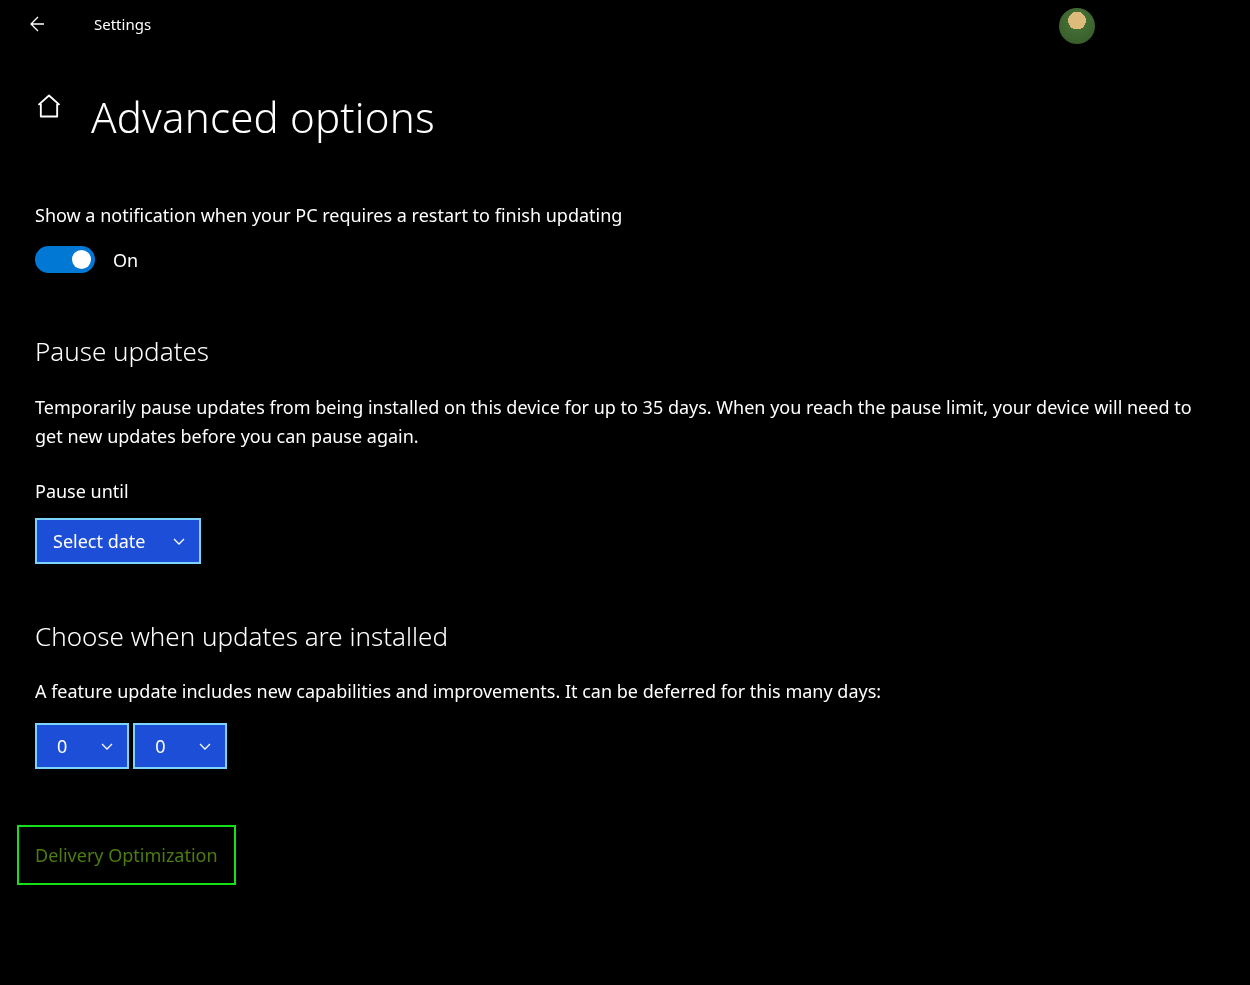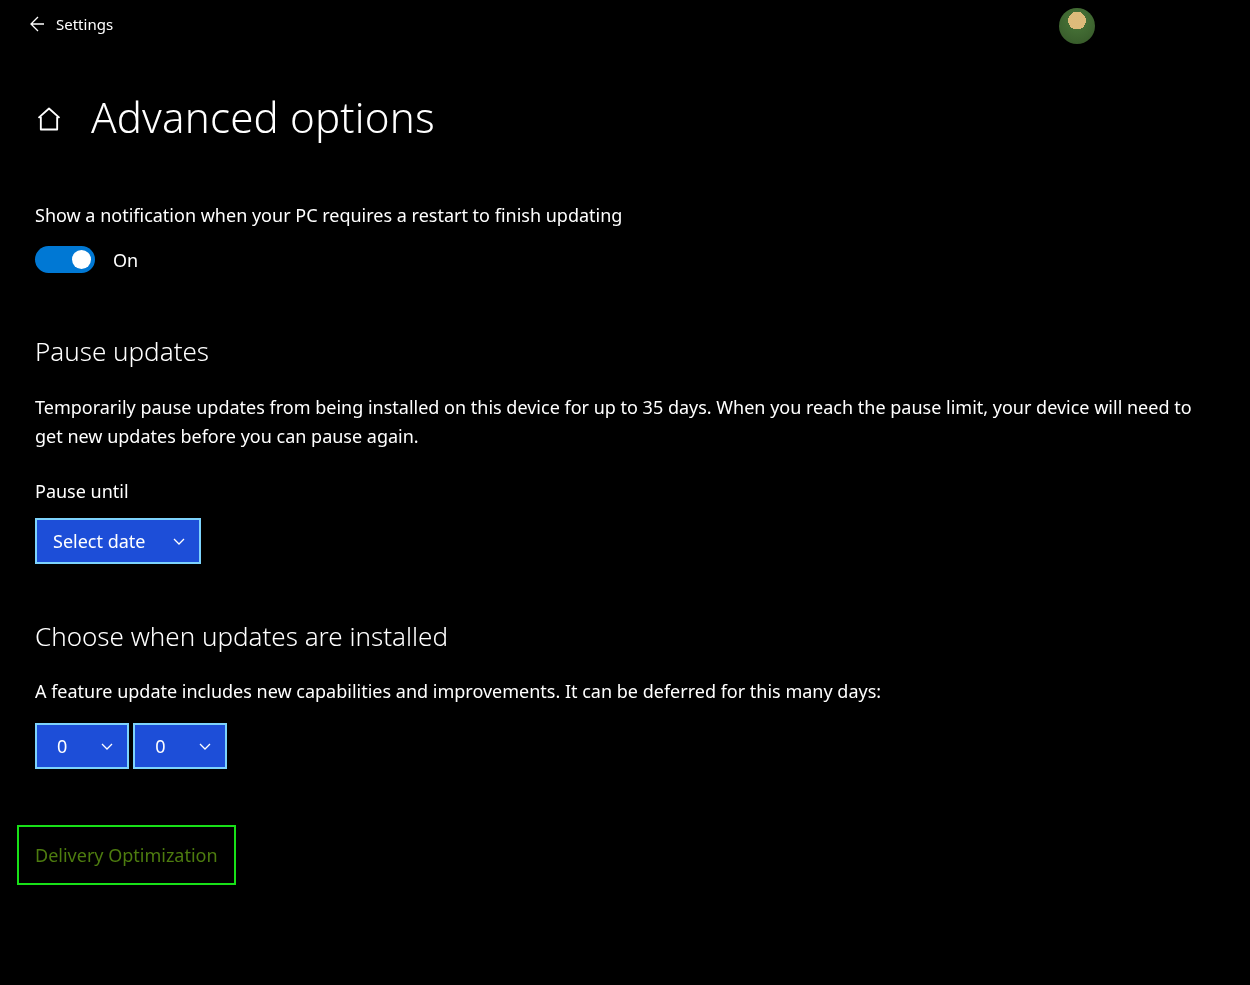--- a/index.html
+++ b/index.html
@@ -22,37 +22,38 @@
   .back-btn {
     width: 40px;
     height: 40px;
     display: flex;
     align-items: center;
     justify-content: center;
     cursor: pointer;
   }
   .app-title {
     font-size: 15px;
+    margin-left: 38px;
   }
   .avatar {
     position: absolute;
     right: 155px;
     top: 8px;
     width: 36px;
     height: 36px;
     border-radius: 50%;
     background: radial-gradient(circle at 50% 35%, #f6d088 0%, #f6d088 30%, #4b7a3a 30%, #3a5f2c 100%);
     opacity: 0.9;
   }
   .content {
     padding: 40px 35px 0 35px;
   }
   .page-header {
     display: flex;
-    align-items: center;
+    align-items: flex-start;
     gap: 28px;
     margin-bottom: 58px;
   }
   .home-btn {
     display: flex;
     align-items: center;
     justify-content: center;
     cursor: pointer;
     padding-top: 4px;
   }

